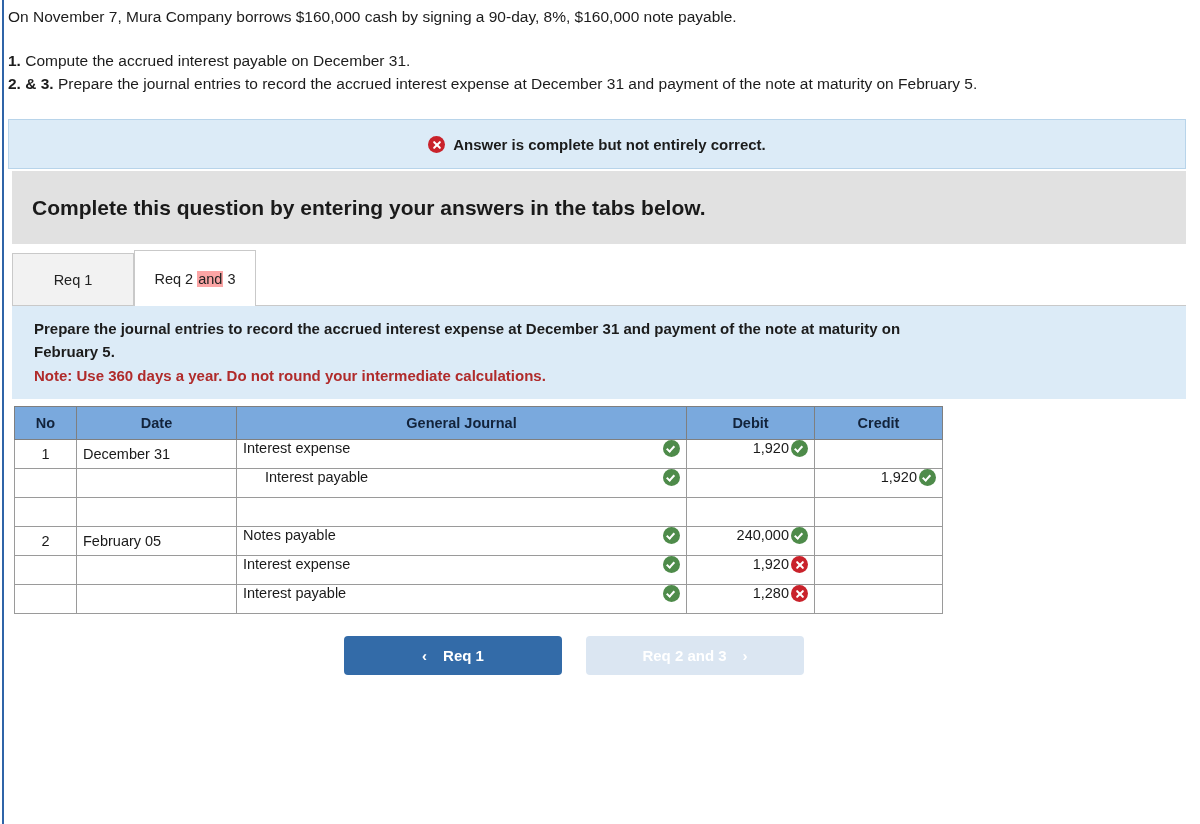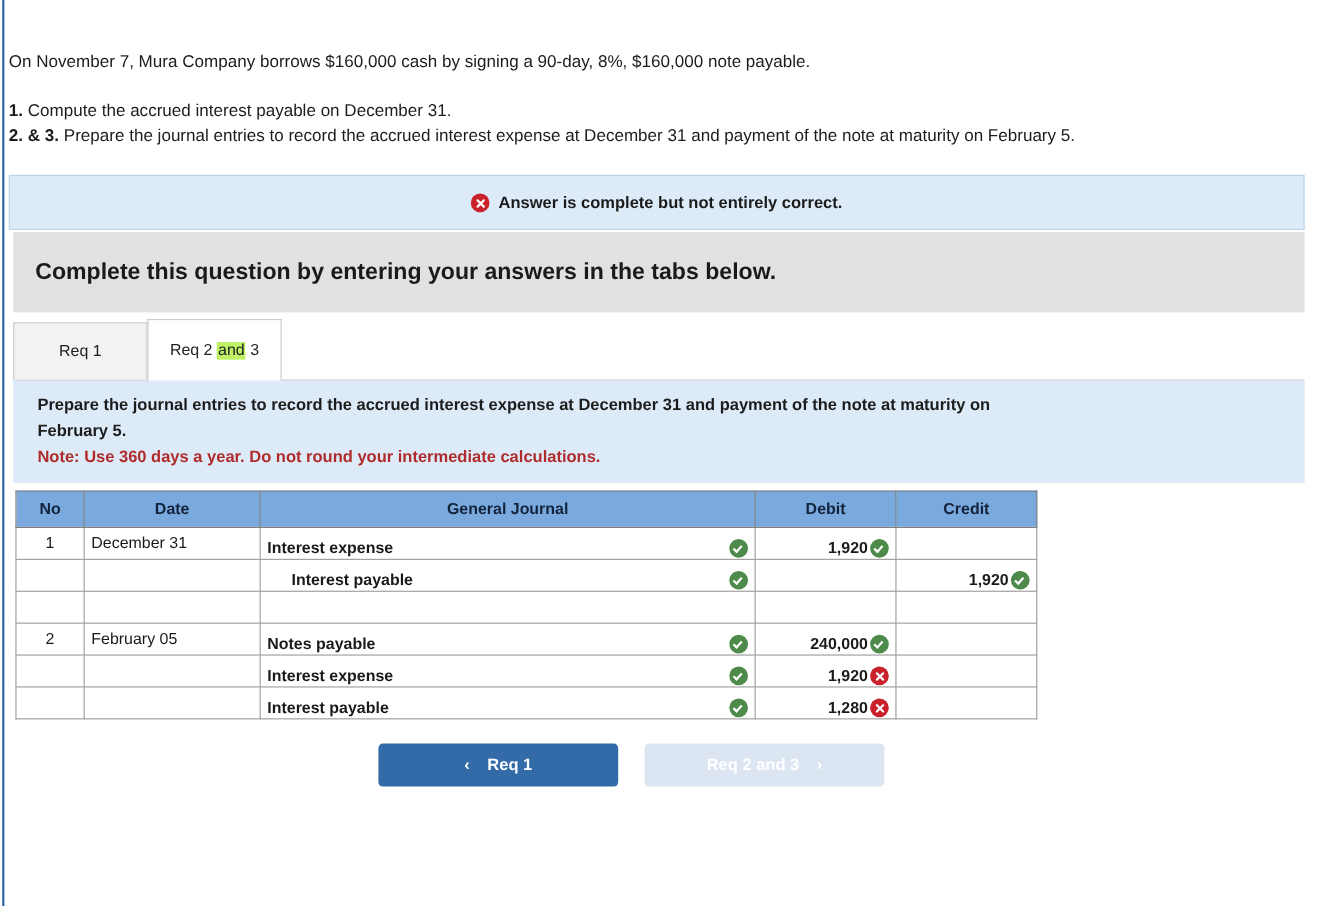--- a/index.html
+++ b/index.html
@@ -28,21 +28,20 @@
     position: absolute;
     left: 0;
     top: 0;
     width: 1200px;
     height: 824px;
   }
 
   
   .prob {
     padding: 6px 13px 0 8px;
-    margin-top: 40px;
   }
   .prob p {
     margin: 0;
     line-height: 1.45;
     font-size: 15.5px;
     color: #1c1c1c;
   }
   .prob .spacer { height: 22px; }
   .prob b { font-weight: bold; }
 
@@ -141,21 +140,21 @@
   }
   .tab.active {
     background: #ffffff;
     height: 56px;
     margin-bottom: -1px;
     border-color: #c9c9c9;
     position: relative;
     z-index: 2;
   }
   .tab .hl {
-    background: #bef264;
+    background: #fca5a5;
     padding: 0 1px;
   }
 
   
   .reqbox {
     margin: 0 14px 0 12px;
     background: #dcebf7;
     padding: 12px 0 12px 22px;
     box-sizing: border-box;
     min-height: 84px;
@@ -211,23 +210,22 @@
   td.no     { text-align: center; }
   td.date   { text-align: left; }
   td.gj     { text-align: left; }
   td.amt    { text-align: right; }
 
   td.filled   { background: #f7faf4; }
   td.wrongbg  { background: #fcf2f2; }
 
   .gj-inner, .amt-inner {
     display: flex;
-    align-items: flex-end;
+    align-items: flex-start;
     height: 27px;
-    font-weight: bold;
   }
   .gj-inner { justify-content: space-between; }
   .amt-inner { justify-content: flex-end; gap: 2px; }
   .gj-text { white-space: nowrap; }
   .gj-text.indent { padding-left: 22px; }
   .amt-text { white-space: nowrap; }
 
   .rowgap td { height: 30px; background: #ffffff; }
 
   

